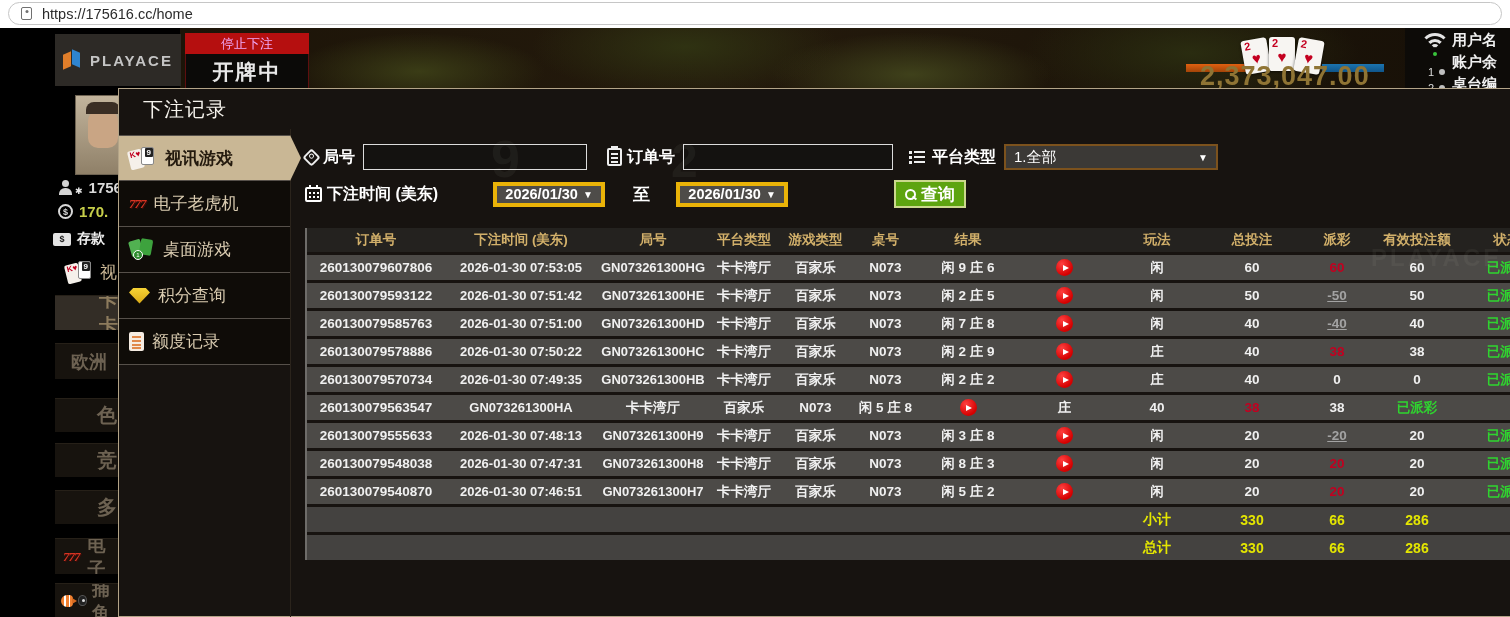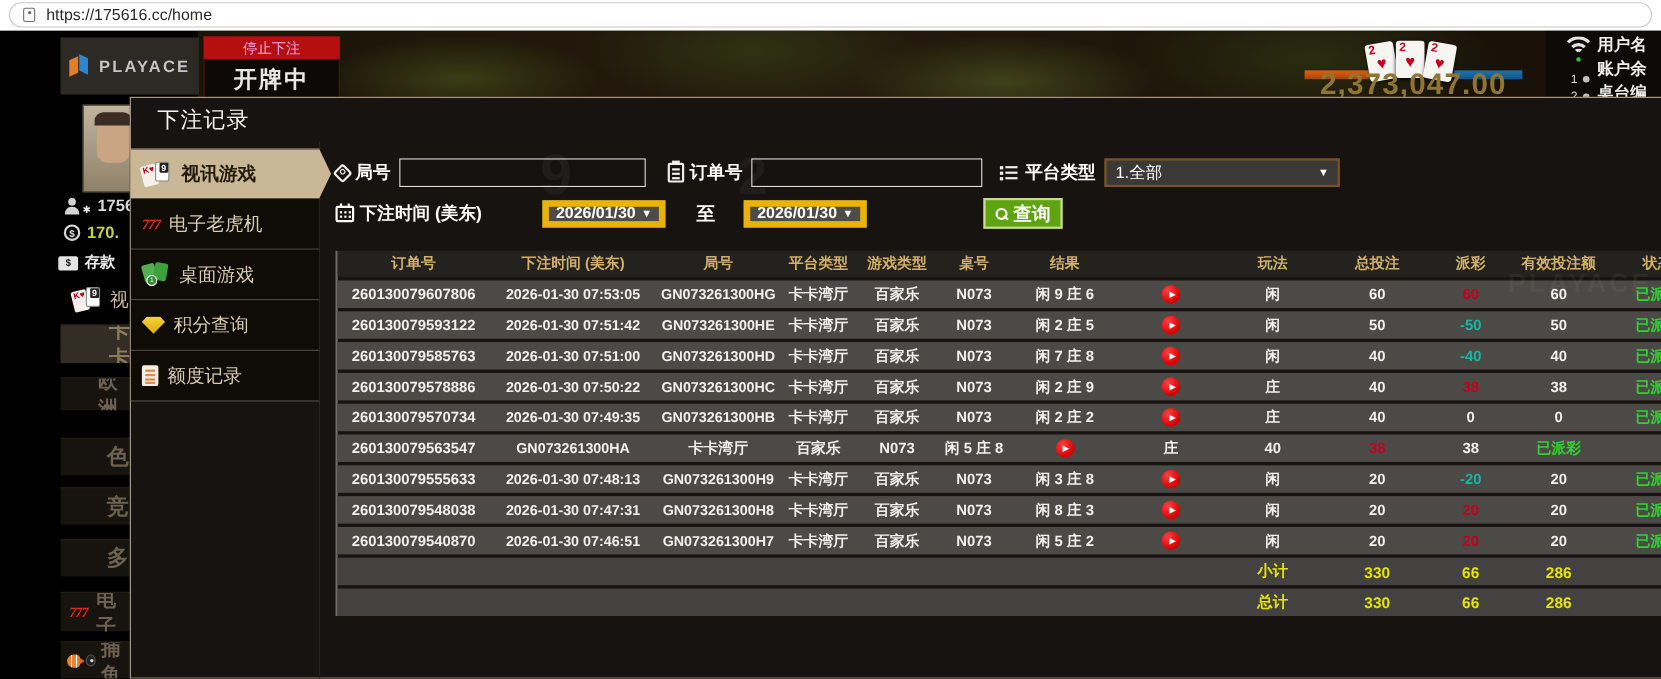--- a/index.html
+++ b/index.html
@@ -139,39 +139,39 @@
   .list-ico::before { content:''; position:absolute; left:5px; top:2px; width:11px; height:2px; background:#eee; box-shadow:0 5px #eee,0 10px #eee; }
   .list-ico::after { content:''; position:absolute; left:0; top:2px; width:2.5px; height:2.5px; background:#eee; box-shadow:0 5px #eee,0 10px #eee; }
   .cal-ico { width:17px; height:15px; border:2px solid #fff; border-radius:2px; position:relative; flex:0 0 auto; }
   .cal-ico::before { content:''; position:absolute; left:2px; top:-4px; width:2px; height:3px; background:#fff; box-shadow:7px 0 #fff; }
   .cal-ico::after { content:''; position:absolute; left:2px; top:3px; width:2px; height:2px; background:#fff;
     box-shadow:4px 0 #fff,8px 0 #fff,0 4px #fff,4px 4px #fff,8px 4px #fff; }
   .select { height:26px; background:#3b3936; border:2px solid #7c521d; color:#fff; display:flex; align-items:center;
     padding:0 8px; font-size:15px; cursor:pointer; }
   .platform-select { width:214px; margin-left:8px; }
   .select .dd { margin-left:auto; font-size:10px; }
-  .date-sel { height:25px; width:112px; background:#4e4c49; border:6px solid #eab308; color:#fff; font-weight:bold;
+  .date-sel { height:25px; width:112px; background:#4e4c49; border:4px solid #eab308; color:#fff; font-weight:bold;
     font-size:14.5px; display:flex; align-items:center; justify-content:center; gap:5px; cursor:pointer; }
   .date-sel .dd { font-size:10px; }
   .ds1 { margin-left:55px; } .to-label { margin-left:28px; font-size:17px; } .ds2 { margin-left:26px; }
   .search-btn { margin-left:106px; height:28px; background:#5da410; border:2px solid #cbd88e; color:#fff;
     font-size:17px; font-weight:bold; display:flex; align-items:center; gap:5px; padding:0 9px; cursor:pointer;
     font-family:Liberation Sans, sans-serif; }
   .mag-ico { width:11px; height:11px; border:2px solid #fff; border-radius:50%; position:relative; }
   .mag-ico::after { content:''; position:absolute; width:5px; height:2px; background:#fff; transform:rotate(40deg); right:-3px; bottom:-1px; }
 
   
   .btable { margin-top:20px; width:1245px; border-left:2px solid #6e6c69; }
   .thead, .trow { display:grid; grid-template-columns:138px 152px 112px 70px 73px 67px 98px 95px 90px 100px 70px 90px 90px; }
   .thead { height:24px; background:#24221f; }
   .hcell { display:flex; align-items:center; justify-content:center; color:#d2b06a; font-weight:bold; font-size:13.5px; white-space:nowrap; }
   .trow { height:25px; margin-top:3px; background:#4c4a47; }
   .cell { display:flex; align-items:center; justify-content:center; color:#f0f0f0; font-size:13.5px; font-weight:600; white-space:nowrap; }
   .c-time,.c-round { font-size:13px; }
-  .pay-win { color:#c20020; } .pay-loss { color:#14b8a6; } .pay-zero { color:#f0f0f0; }
+  .pay-win { color:#c20020; } .pay-loss { color:#a3a3a3;text-decoration:underline; } .pay-zero { color:#f0f0f0; }
   .st-paid { color:#2fd42f; font-weight:bold; }
   .play-btn { width:17px; height:17px; border-radius:50%; border:none; cursor:pointer;
     background:radial-gradient(circle at 35% 30%,#ff4040,#d40000 70%); display:flex; align-items:center; justify-content:center; }
   .play-btn .tri { width:0; height:0; border-left:6px solid #fff; border-top:3.5px solid transparent; border-bottom:3.5px solid transparent; margin-left:2px; }
   .sum-row { background:#444240; }
   .sum-row .cell { color:#e4e600; font-weight:bold; font-size:14px; }
 </style>
 </head>
 <body>
 
@@ -251,21 +251,21 @@
           <i class="c1">K♥</i>
           <i class="c2">
             <b>9</b>
           </i>
         </span>
       <span style="color:#cbb795; font-size:17px;">视</span>
     </div>
     <div class="hall-strip hall-active" style="top:267px; height:35px;">
       <span>卡卡</span>
     </div>
-    <div class="hall-strip hall-dim" style="top:315px; height:30px; padding-left:34px;">
+    <div class="hall-strip hall-dim" style="top:315px; height:36px; padding-left:16px;">
       <span>欧洲</span>
     </div>
     <div class="hall-strip hall-dim" style="top:370px; height:34px; padding-left:42px; font-size:20px;">
       <span>色</span>
     </div>
     <div class="hall-strip hall-dim" style="top:415px; height:34px; padding-left:42px; font-size:20px;">
       <span>竞</span>
     </div>
     <div class="hall-strip hall-dim" style="top:462px; height:34px; padding-left:42px; font-size:20px;">
       <span>多</span>

